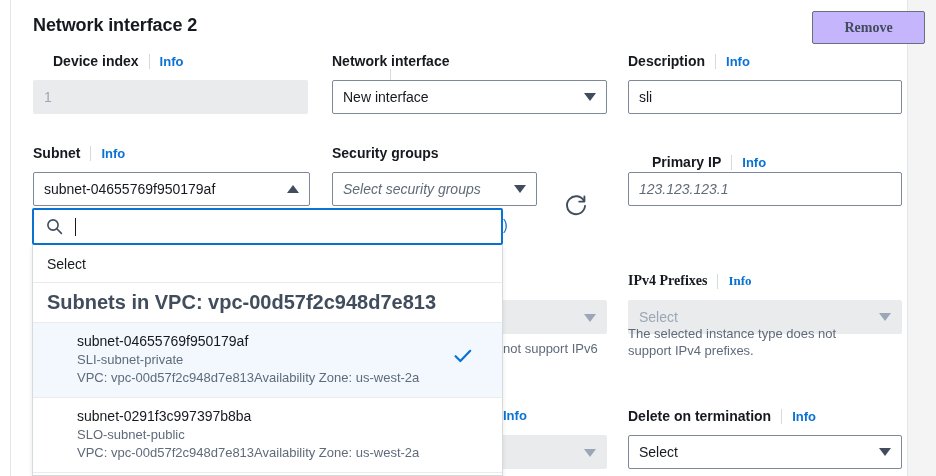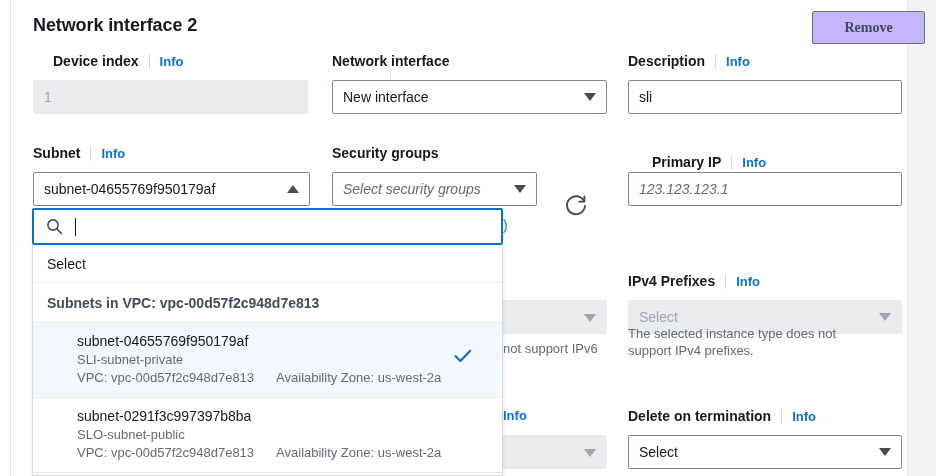--- a/index.html
+++ b/index.html
@@ -94,30 +94,30 @@
     background: #ffffff; border: 1px solid #d5dbdb; border-top: none;
     box-shadow: 0 2px 4px rgba(0,7,22,0.10);
     overflow: hidden;
   }
   .dd-row-select {
     height: 38px; display: flex; align-items: center; padding: 0 14px;
     font-size: 14px; color: #16191f; border-bottom: 1px solid #e9ebed; cursor: pointer;
   }
   .dd-group {
     height: 40px; display: flex; align-items: center; padding: 0 14px;
-    font-size: 14px; font-weight: bold; color: #414d5c; border-bottom: 1px solid #e9ebed;
+    font-size: 20px; font-weight: bold; color: #414d5c; border-bottom: 1px solid #e9ebed;
   }
   .dd-opt {
     position: relative; padding: 9px 14px 10px 44px; cursor: pointer;
     border-bottom: 1px solid #e9ebed;
   }
   .dd-opt.selected { background: #f2f8fd; }
   .dd-opt .oid { font-size: 14px; color: #16191f; line-height: 19px; }
   .dd-opt .odesc { font-size: 13px; color: #5f6b7a; line-height: 18px; }
-  .dd-opt .ometa { font-size: 13px; color: #5f6b7a; line-height: 18px; display: flex; gap: 22px; }
+  .dd-opt .ometa { font-size: 13px; color: #5f6b7a; line-height: 18px; display: flex; }
   .dd-opt .check { position: absolute; right: 30px; top: 26px; width: 18px; height: 14px; }
 </style>
 </head>
 <body>
 
 <div class="screen">
 
   <div class="rail-left"></div>
   <div class="rail-right"></div>
   <div class="scroll-track"></div>
@@ -184,21 +184,21 @@
 
     <div class="lbl" style="left:628px; top:154px;padding-left:24px;">
       <span class="txt">Primary IP</span>
       <span class="sep"></span>
       <span class="info">Info</span>
     </div>
     <div class="field" style="left:628px; top:172px; width:274px;">
       <span class="ph">123.123.123.1</span>
     </div>
 
-    <div class="lbl" style="left:628px; top:273px;">
+    <div class="lbl" style="left:628px; top:273px;font-family:Liberation Serif, serif;">
       <span class="txt">IPv4 Prefixes</span>
       <span class="sep"></span>
       <span class="info">Info</span>
     </div>
     <div class="field disabled" style="left:628px; top:300px; width:274px;">
       <span class="ph-gray">Select</span>
       <span class="caret muted"></span>
     </div>
     <div class="hint" style="left:628px; top:325px;">The selected instance type does not support IPv4 prefixes.</div>
 

